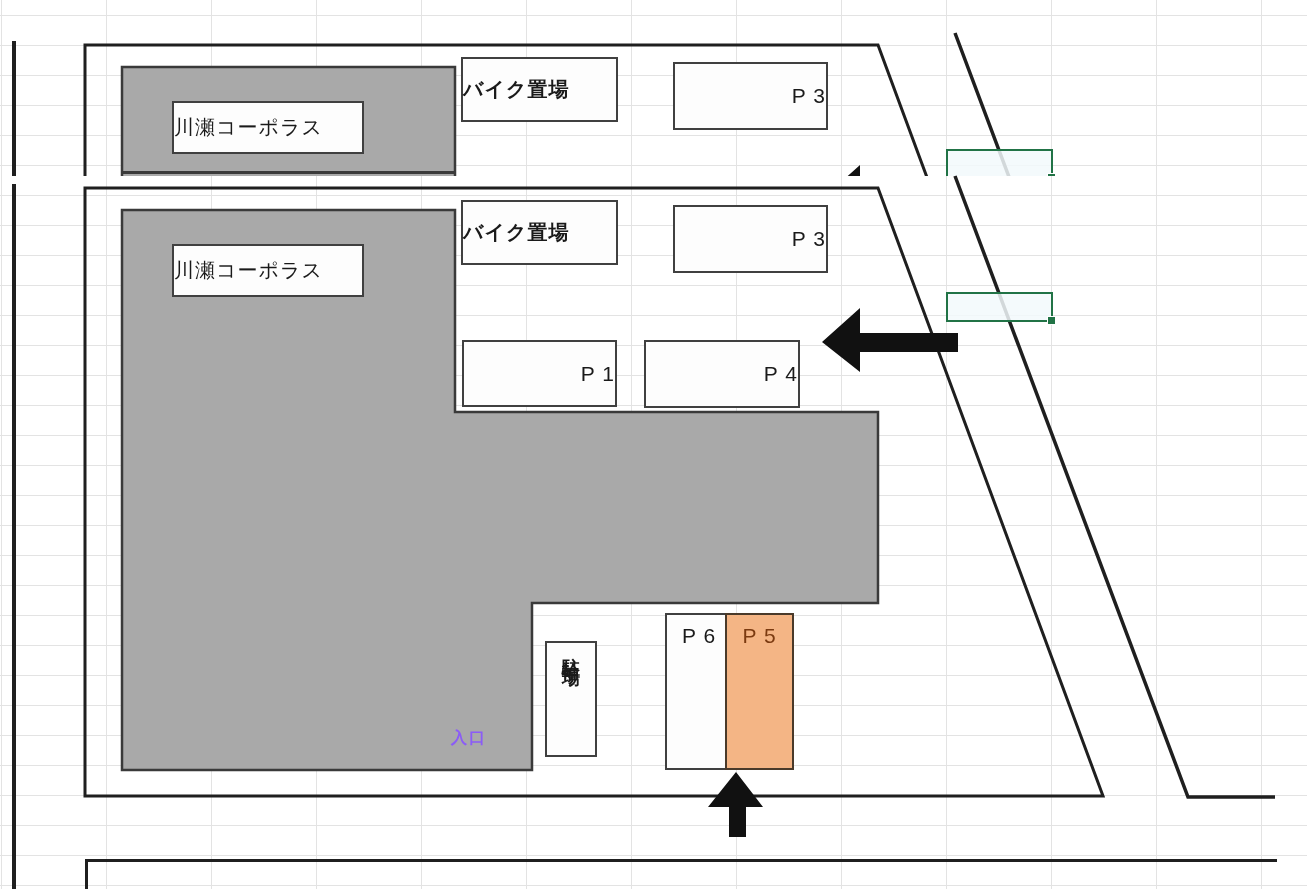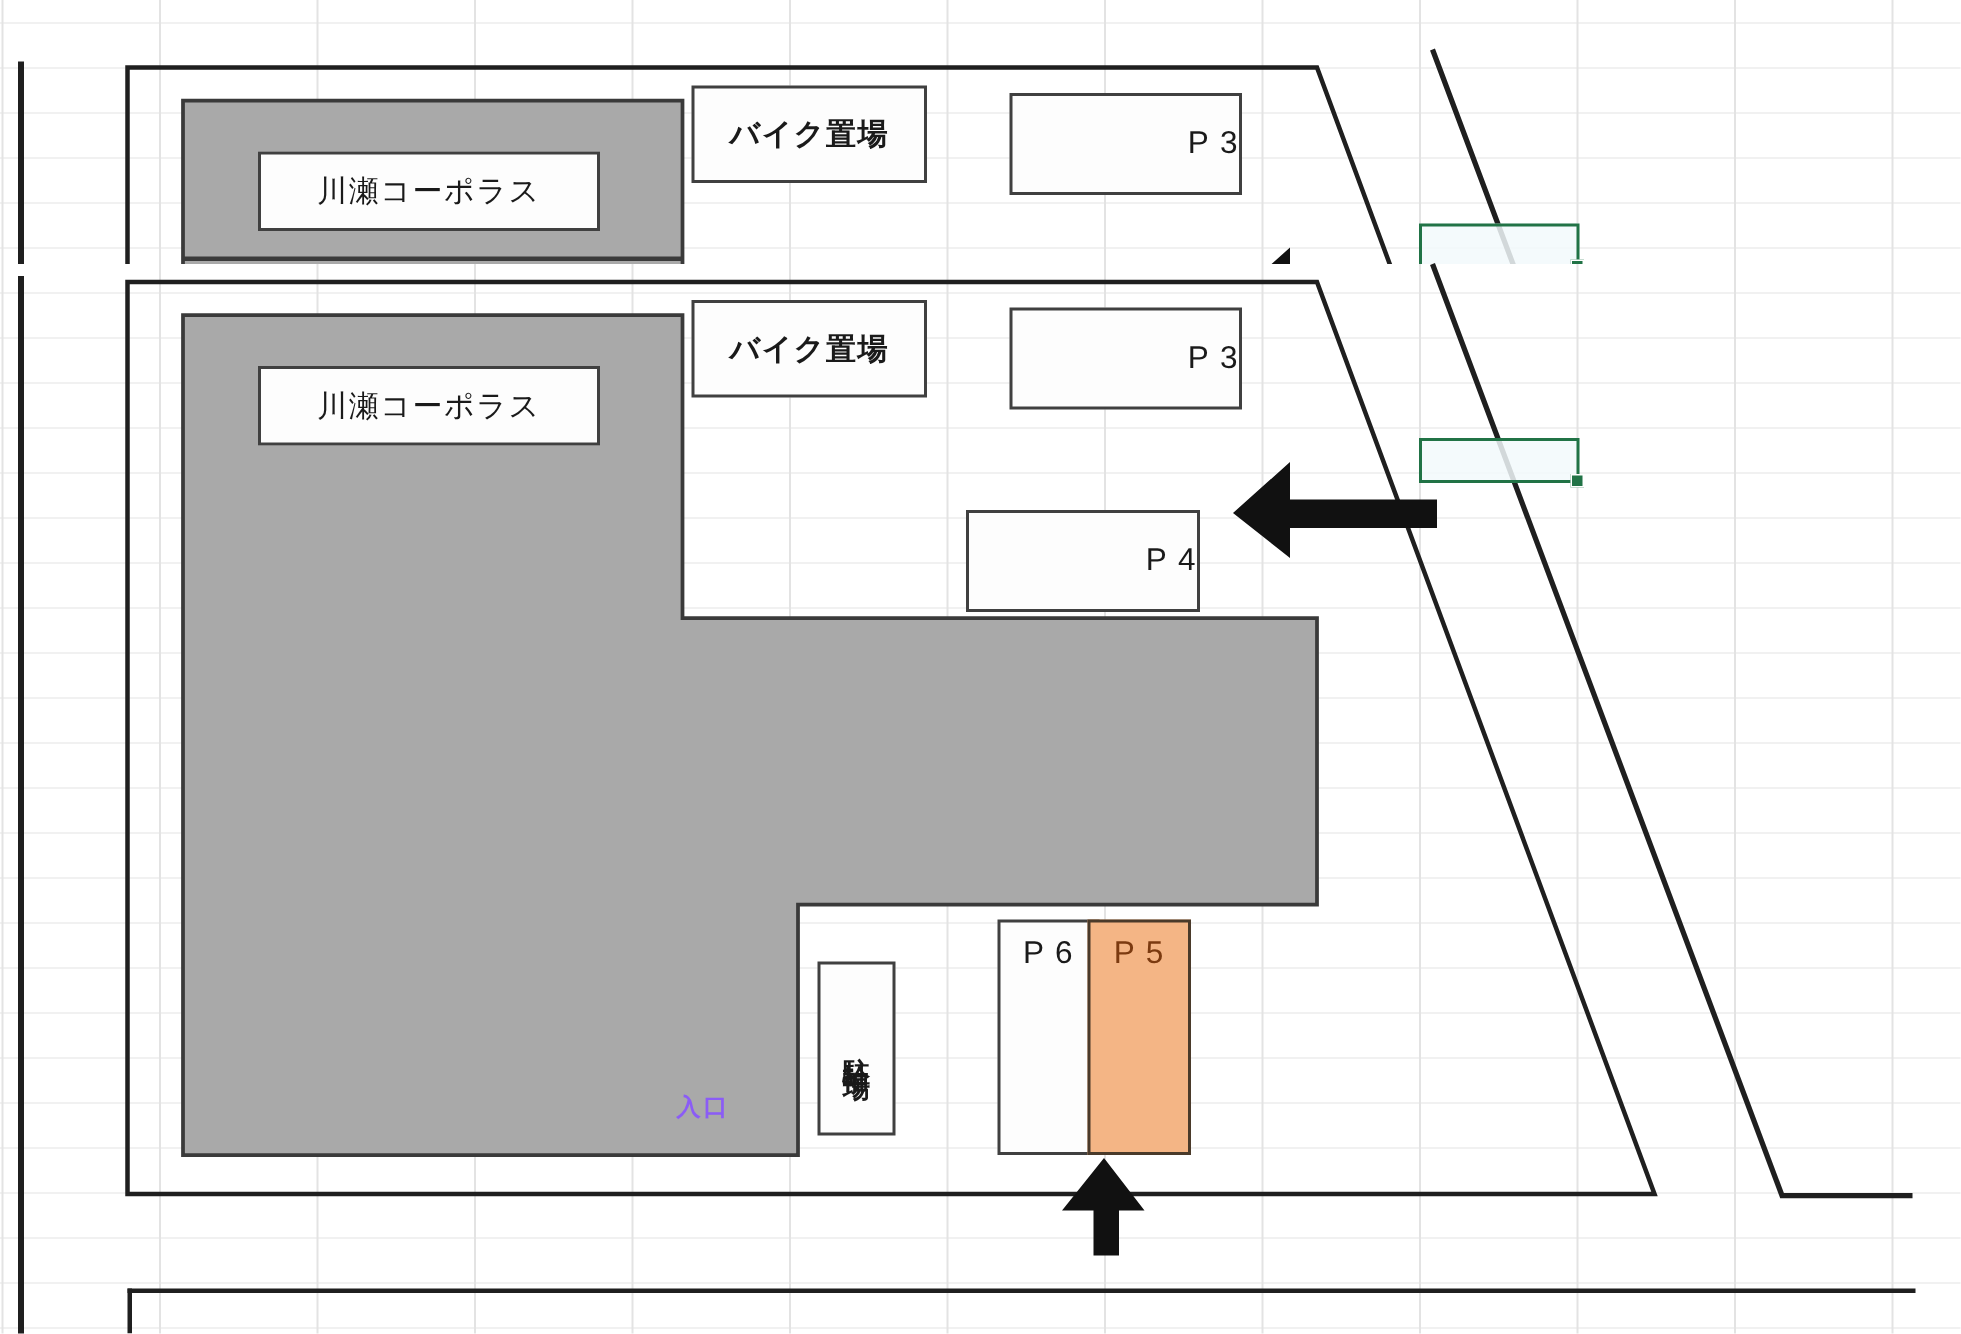--- a/index.html
+++ b/index.html
@@ -12,26 +12,26 @@
     background-size:105px 30px;
     background-position:1px 15px;
     font-family:"Liberation Sans",sans-serif;
     color:#1a1a1a;
   }
   .clip-top{position:absolute;left:0;top:0;width:1307px;height:176px;overflow:hidden;}
   .map{position:absolute;width:1225px;height:725px;}
   .map > svg{position:absolute;left:-75px;top:-15px;pointer-events:none;}
   .box{
     position:absolute;background:#fdfdfd;border:2px solid #404040;box-sizing:border-box;
-    display:flex;align-items:center;justify-content:center;
+    display:flex;align-items:center;
     font-size:20px;letter-spacing:1px;color:#1a1a1a;white-space:nowrap;
   }
   .p-left{justify-content:flex-end;padding-left:17px;font-size:21px;}
   .p-top{align-items:flex-start;justify-content:center;padding-top:9px;font-size:21px;}
-  .kawase{left:87px;top:56px;width:228px;height:53px;}
+  .kawase{left:87px;top:56px;width:192px;height:53px;}
   .bike{left:376px;top:12px;width:157px;height:65px;font-weight:600;}
   .p3{left:588px;top:17px;width:155px;height:68px;}
   .p1{left:377px;top:152px;width:155px;height:67px;}
   .p2{left:559px;top:152px;width:156px;height:68px;}
   .p6{left:580px;top:425px;width:68px;height:157px;text-align:right;}
   .p5{left:640px;top:425px;width:69px;height:157px;background:#f4b585;color:#7b3a10;border-color:#4a3a2a;}
   .churin{
     left:460px;top:453px;width:52px;height:116px;font-weight:bold;font-size:18px;
     writing-mode:vertical-rl;text-orientation:upright;letter-spacing:6px;
   }
@@ -91,20 +91,23 @@
   </svg>
   <div class="box kawase">
       <span>川瀬コーポラス</span>
     </div>
   <div class="box bike">
       <span>バイク置場</span>
     </div>
   <div class="box p3 p-left">
       <span>P 3</span>
     </div>
+  <div class="box p1 p-left">
+      <span>P 1</span>
+    </div>
   <div class="box p2 p-left">
       <span>P 4</span>
     </div>
   <div class="box p6 p-top">
       <span>P 6</span>
     </div>
   <div class="box p5 p-top">
       <span>P 5</span>
     </div>
   <div class="box churin">

